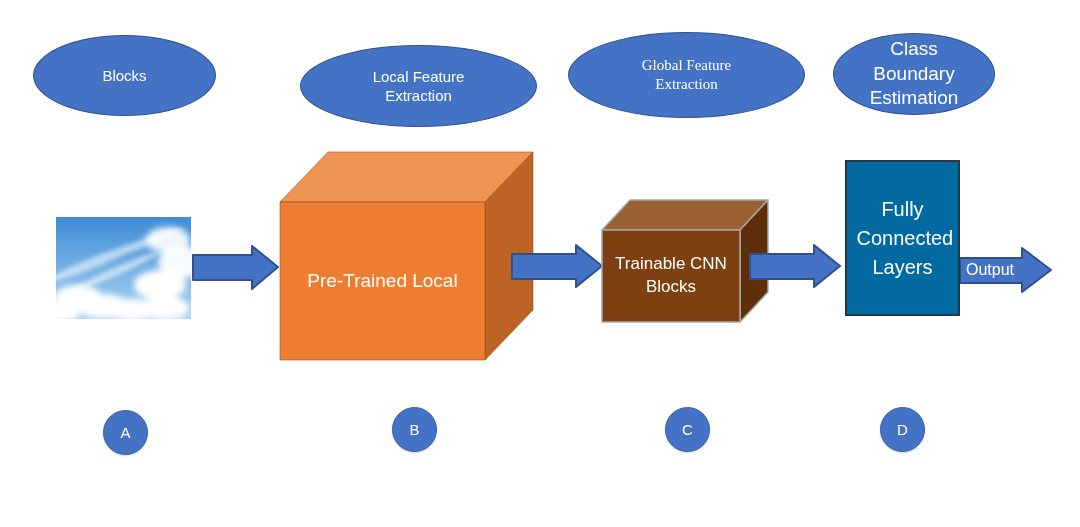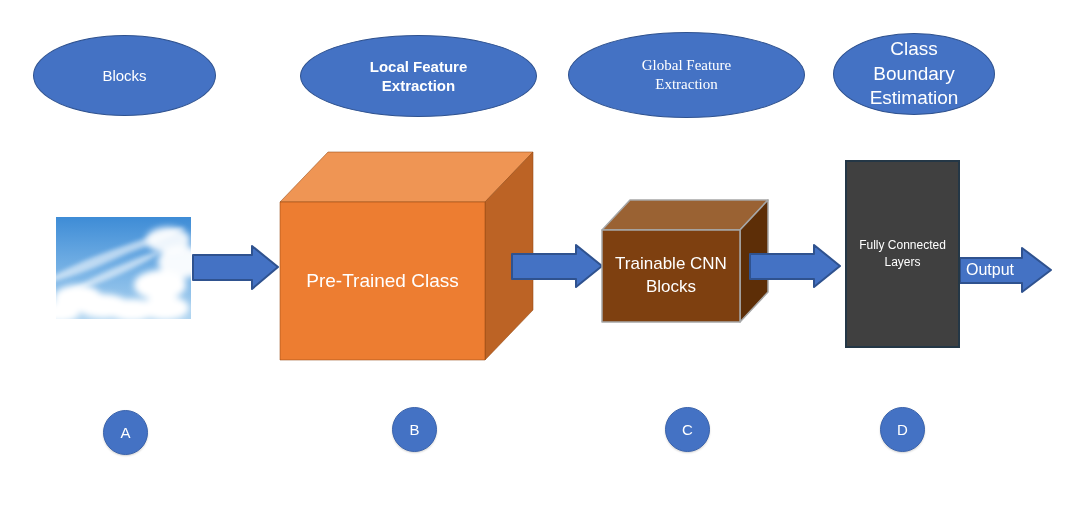--- a/index.html
+++ b/index.html
@@ -8,37 +8,37 @@
     font-family:"Liberation Sans", sans-serif;overflow:hidden;
   }
   .layer{position:absolute;left:0;top:0;}
   .ellipse{
     position:absolute;background:#4472C4;border:1.5px solid #2F528F;border-radius:50%;
     display:flex;align-items:center;justify-content:center;color:#fff;
     font-size:15px;line-height:1.3;text-align:center;box-sizing:border-box;
   }
   .ellipse span{display:block;}
   .e1{left:33px;top:35px;width:183px;height:81px;}
-  .e2{left:300px;top:35px;width:237px;height:82px;font-weight:bold;}
+  .e2{left:300px;top:45px;width:237px;height:82px;}
   .e2 span{width:120px;}
   .e3{left:568px;top:32px;width:237px;height:86px;font-family:Liberation Serif, serif;}
   .e3 span{width:125px;}
   .e4{left:833px;top:33px;width:162px;height:82px;font-size:19px;}
   .e4 span{width:92px;}
   .boxlabel{
     position:absolute;display:flex;align-items:center;justify-content:center;
     color:#fff;text-align:center;pointer-events:none;
   }
   .lbl-pretrained{left:280px;top:202px;width:205px;height:158px;font-size:19px;}
   .lbl-trainable{left:602px;top:230px;width:138px;height:92px;font-size:17px;line-height:1.35;}
   .lbl-trainable span{width:120px;}
   .fcbox{
-    position:absolute;left:845px;top:160px;width:115px;height:188px;box-sizing:border-box;
-    background:#404040;border:2px solid #243746;display:flex;align-items:center;justify-content:center;
-    color:#fff;font-size:12px;line-height:1.45;text-align:center;
+    position:absolute;left:845px;top:160px;width:115px;height:156px;box-sizing:border-box;
+    background:#0369a1;border:2px solid #243746;display:flex;align-items:center;justify-content:center;
+    color:#fff;font-size:20px;line-height:1.45;text-align:center;
   }
   .fcbox span{width:92px;display:block;}
   .lbl-output{left:958px;top:257px;width:64px;height:26px;font-size:16px;}
   .badge{
     position:absolute;width:45px;height:45px;border-radius:50%;
     background:#4472C4;border:1px solid #3A63AC;box-sizing:border-box;
     display:flex;align-items:center;justify-content:center;color:#fff;font-size:15px;
     box-shadow:0 1px 2px rgba(0,0,0,0.18);
   }
   .bA{left:103px;top:410px;}
@@ -115,21 +115,21 @@
   <div class="ellipse e2">
     <span>Local Feature Extraction</span>
   </div>
   <div class="ellipse e3">
     <span>Global Feature Extraction</span>
   </div>
   <div class="ellipse e4">
     <span>Class Boundary Estimation</span>
   </div>
 
-  <div class="boxlabel lbl-pretrained">Pre-Trained Class</div>
+  <div class="boxlabel lbl-pretrained">Pre-Trained Local</div>
   <div class="boxlabel lbl-trainable">
     <span>Trainable CNN Blocks</span>
   </div>
 
   <div class="fcbox">
     <span>Fully Connected Layers</span>
   </div>
 
   <div class="boxlabel lbl-output">Output</div>
 

